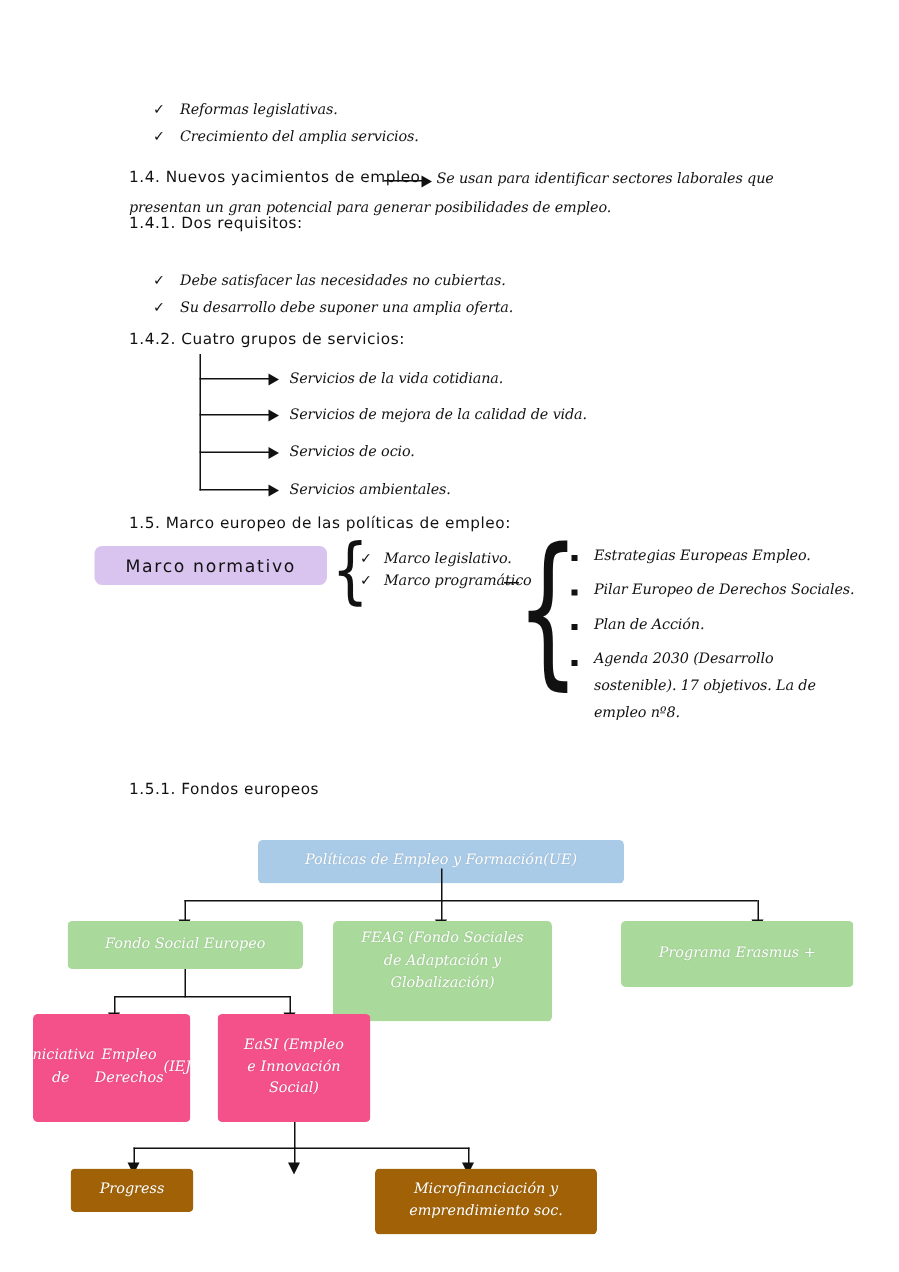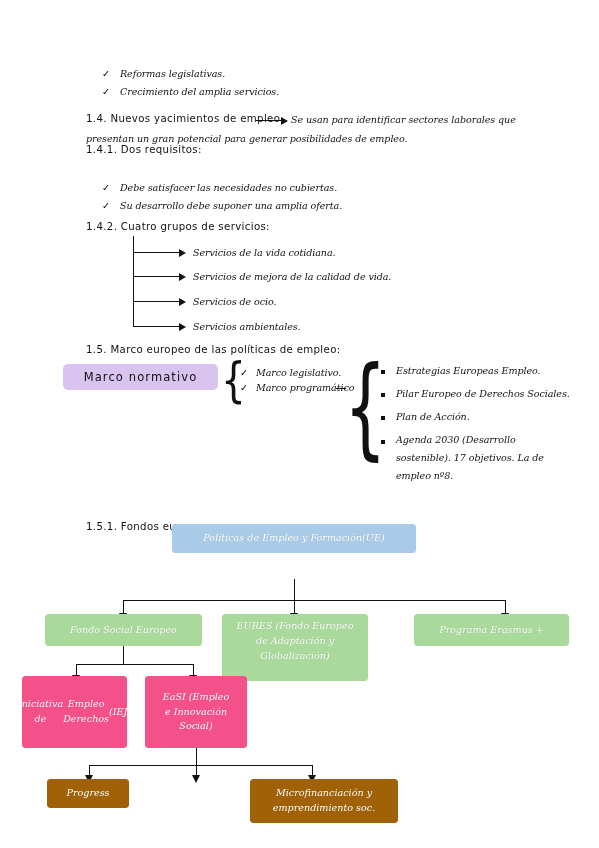--- a/index.html
+++ b/index.html
@@ -174,47 +174,47 @@
   <div class="sq" style="left:381px;top:416px;"></div>
   <span class="script" style="left:396px;top:411px;">Plan de Acción.</span>
 
   <div class="sq" style="left:381px;top:440px;"></div>
   <span class="script" style="left:396px;top:434px;">Agenda 2030 (Desarrollo</span>
   <span class="script" style="left:396px;top:452px;">sostenible). 17 objetivos. La de</span>
   <span class="script" style="left:396px;top:470px;">empleo nº8.</span>
 
   <span class="head" style="left:86px;top:521px;">1.5.1. Fondos europeos</span>
 
-  <div class="node blue" style="left:172px;top:524px;width:244px;height:29px;">
+  <div class="node blue" style="left:172px;top:560px;width:244px;height:29px;">
     <span>Políticas de Empleo y Formación(UE)</span>
   </div>
 
   <div class="vline" style="left:293.5px;top:579px;height:22px;"></div>
   <div class="hline" style="left:123px;top:600px;width:382px;"></div>
 
   <div class="vline" style="left:123px;top:600px;height:15px;"></div>
   <div class="arrowD" style="left:119px;top:613px;"></div>
 
   <div class="vline" style="left:293.5px;top:600px;height:15px;"></div>
   <div class="arrowD" style="left:289.5px;top:613px;"></div>
 
   <div class="vline" style="left:505px;top:600px;height:15px;"></div>
   <div class="arrowD" style="left:501px;top:613px;"></div>
 
   <div class="node green" style="left:45px;top:614px;width:157px;height:32px;">
     <span>Fondo Social Europeo</span>
   </div>
 
   <div class="node green" style="left:222px;top:614px;width:146px;height:67px;flex-direction:column;justify-content:flex-start;padding-top:5px;">
-    <span>EURES (Fondo Europeo</span>
+    <span>FEAG (Fondo Sociales</span>
     <span>de Adaptación y</span>
     <span>Globalización)</span>
   </div>
 
-  <div class="node green" style="left:414px;top:614px;width:155px;height:32px;">
+  <div class="node green" style="left:414px;top:614px;width:155px;height:44px;">
     <span>Programa Erasmus +</span>
   </div>
 
   <div class="vline" style="left:122.5px;top:646px;height:19px;"></div>
   <div class="hline" style="left:76px;top:664px;width:118px;"></div>
 
   <div class="vline" style="left:76px;top:664px;height:13px;"></div>
   <div class="arrowD" style="left:72px;top:675px;"></div>
 
   <div class="vline" style="left:193px;top:664px;height:13px;"></div>

